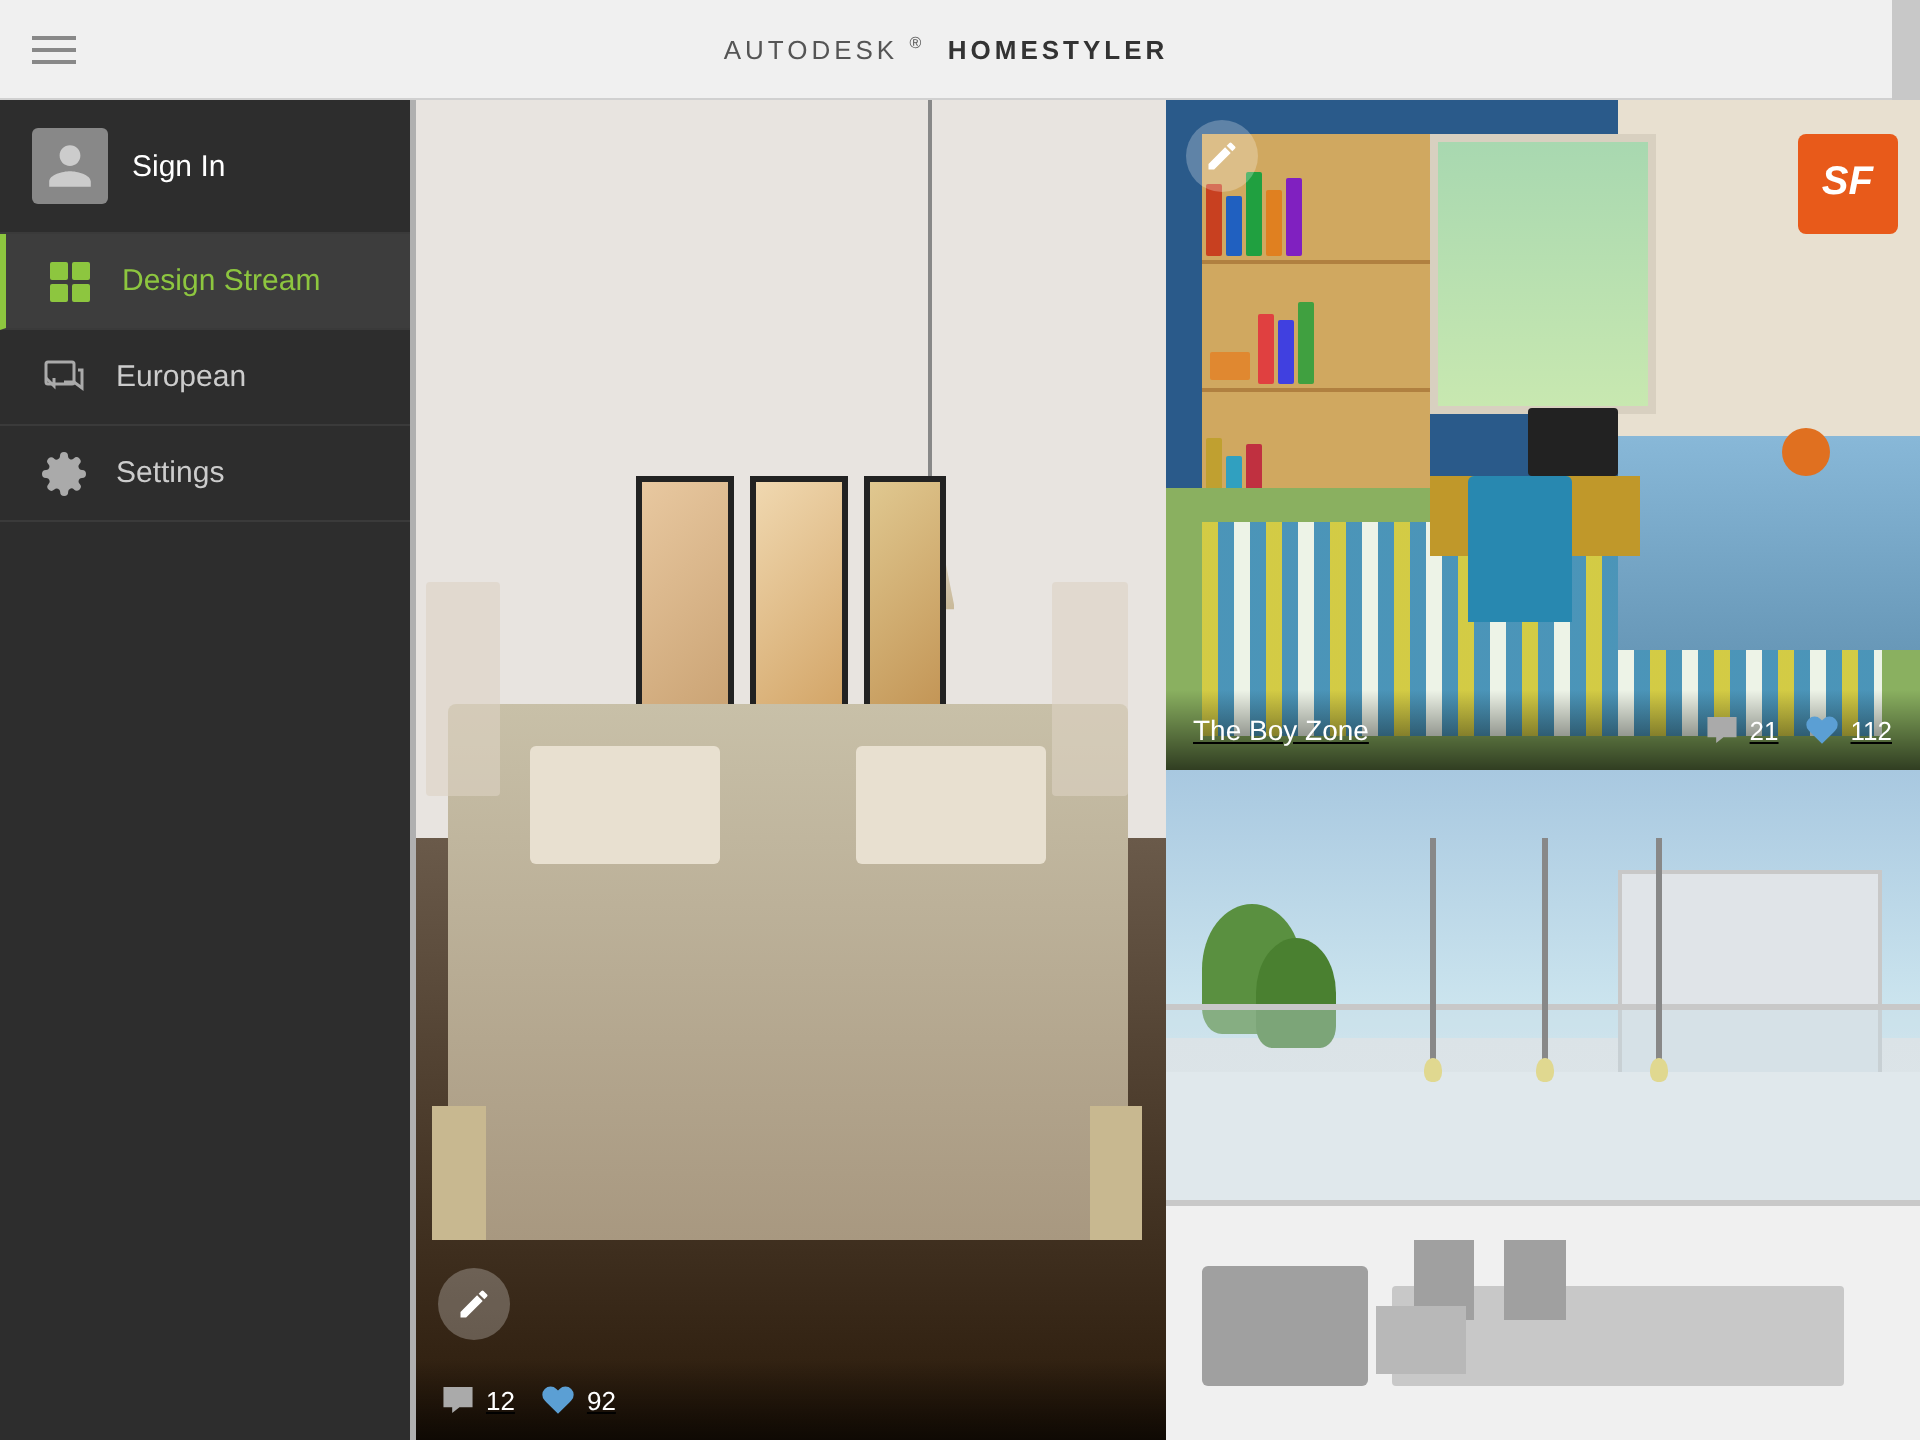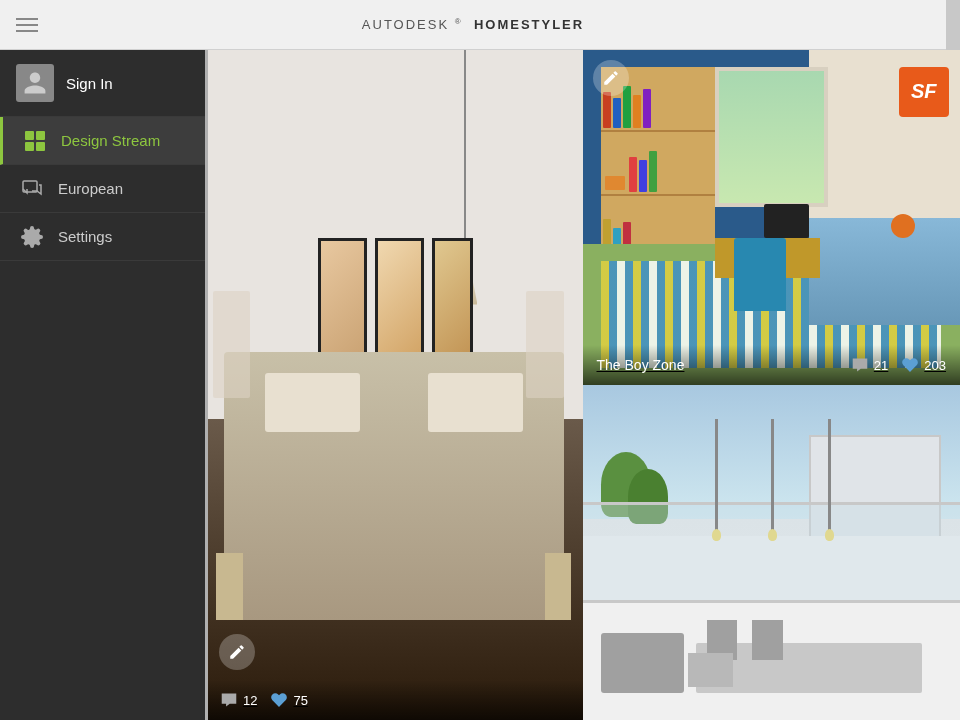--- a/index.html
+++ b/index.html
@@ -548,21 +548,21 @@
             </svg>
           </div>
           <span>12</span>
         </div>
         <div class="tile-stat">
           <div class="stat-icon">
             <svg width="18" height="18" viewBox="0 0 24 24" fill="#5b9fd4">
               <path d="M20.84 4.61a5.5 5.5 0 00-7.78 0L12 5.67l-1.06-1.06a5.5 5.5 0 00-7.78 7.78l1.06 1.06L12 21.23l7.78-7.78 1.06-1.06a5.5 5.5 0 000-7.78z"></path>
             </svg>
           </div>
-          <span>75</span>
+          <span>92</span>
         </div>
       </div>
     </div>
   </div>
 
   <div class="design-tile tile-boyzone">
     <div class="boyzone-scene">
       <div class="bz-wall"></div>
 
       <div style="position:absolute;top:0;right:0;width:40%;height:60%;background:#e8e0d0;"></div>
@@ -629,21 +629,21 @@
             </svg>
           </div>
           <span>21</span>
         </div>
         <div class="tile-stat">
           <div class="stat-icon">
             <svg width="18" height="18" viewBox="0 0 24 24" fill="#5b9fd4">
               <path d="M20.84 4.61a5.5 5.5 0 00-7.78 0L12 5.67l-1.06-1.06a5.5 5.5 0 00-7.78 7.78l1.06 1.06L12 21.23l7.78-7.78 1.06-1.06a5.5 5.5 0 000-7.78z"></path>
             </svg>
           </div>
-          <span>203</span>
+          <span>112</span>
         </div>
       </div>
     </div>
   </div>
 
   <div class="design-tile tile-modern">
     <div class="modern-scene">
 
       <div class="mod-sky"></div>
 

